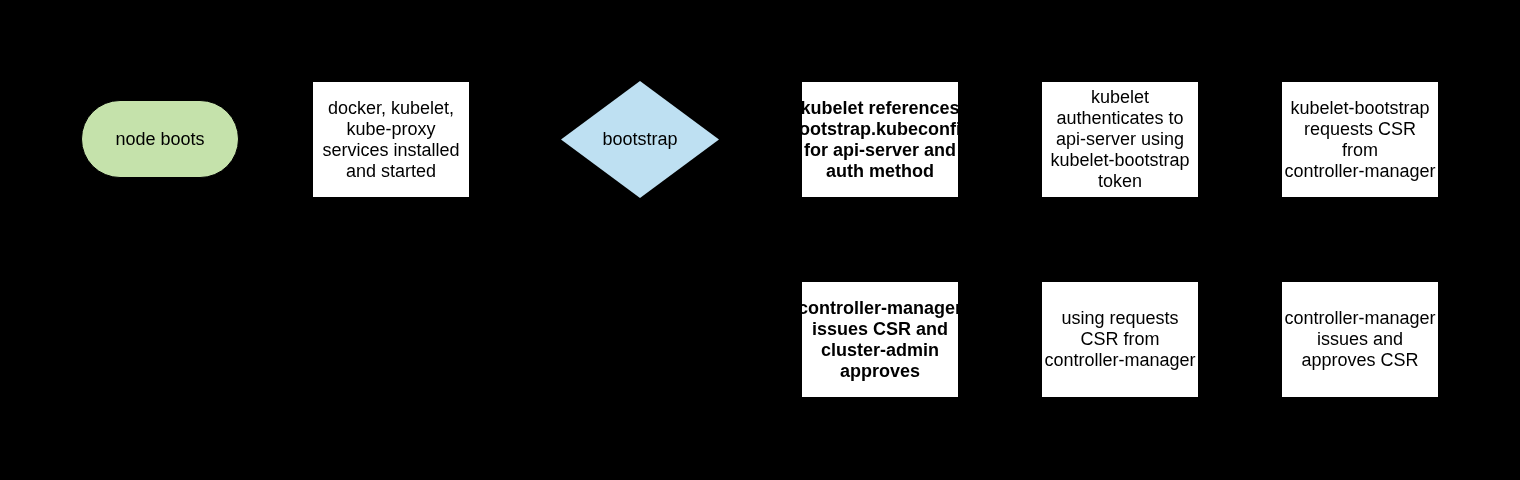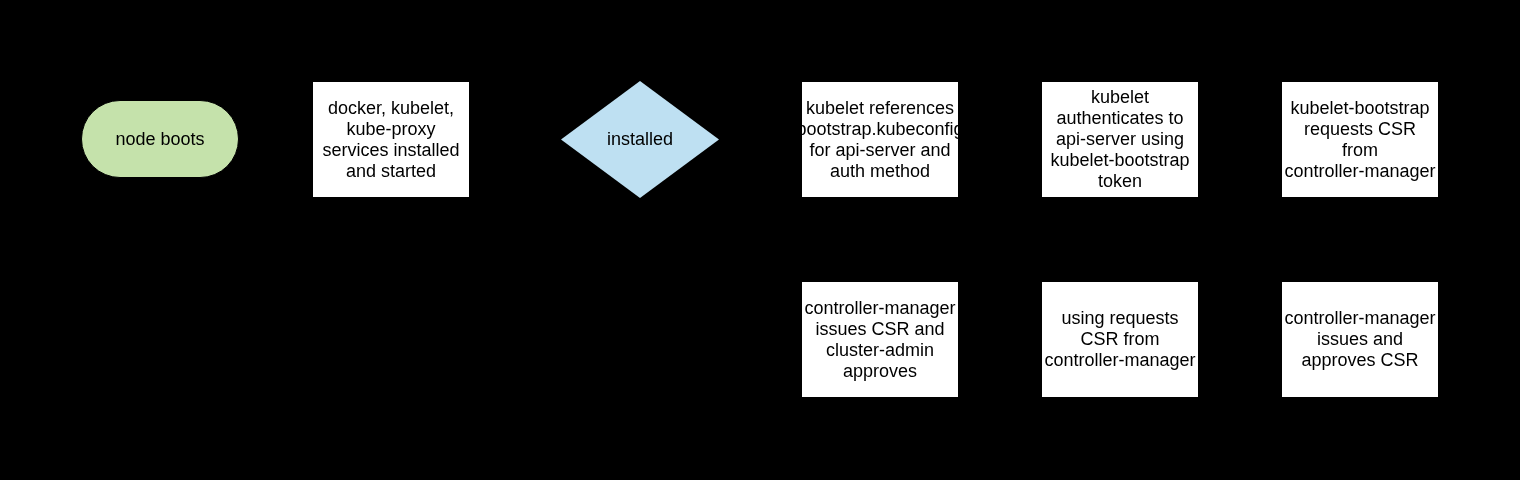--- a/index.html
+++ b/index.html
@@ -47,21 +47,21 @@
   .decision {
     width: 158px;
     height: 117px;
     background: var(--decision-fill, #bee0f2);
     clip-path: polygon(50% 0%, 100% 50%, 50% 100%, 0% 50%);
   }
   
   .c1 { left: 81px; }
   .c2 { left: 312px; }
   .c3 { left: 561px; }
-  .c4 { left: 801px; }
+  .c4 { left: 801px; font-weight: bold; }
   .c5 { left: 1041px; text-align: center; }
   .c6 { left: 1281px; }
   
   .r1.process, .r1.decision { top: 81px; }
   .r1.terminator { top: 100px; }
   .r2.process { top: 281px; }
   .r2.terminator { top: 301px; }
 </style>
 </head>
 <body>
@@ -71,21 +71,21 @@
   <div class="node terminator r1 c1">
     <span class="label">node boots</span>
   </div>
   <div class="node process r1 c2">
     <span class="label">docker, kubelet,
 kube-proxy
 services installed
 and started</span>
   </div>
   <div class="node decision r1 c3">
-    <span class="label">installed</span>
+    <span class="label">bootstrap</span>
   </div>
   <div class="node process r1 c4">
     <span class="label">kubelet references
 bootstrap.kubeconfig
 for api-server and
 auth method</span>
   </div>
   <div class="node process r1 c5">
     <span class="label">kubelet
 authenticates to

